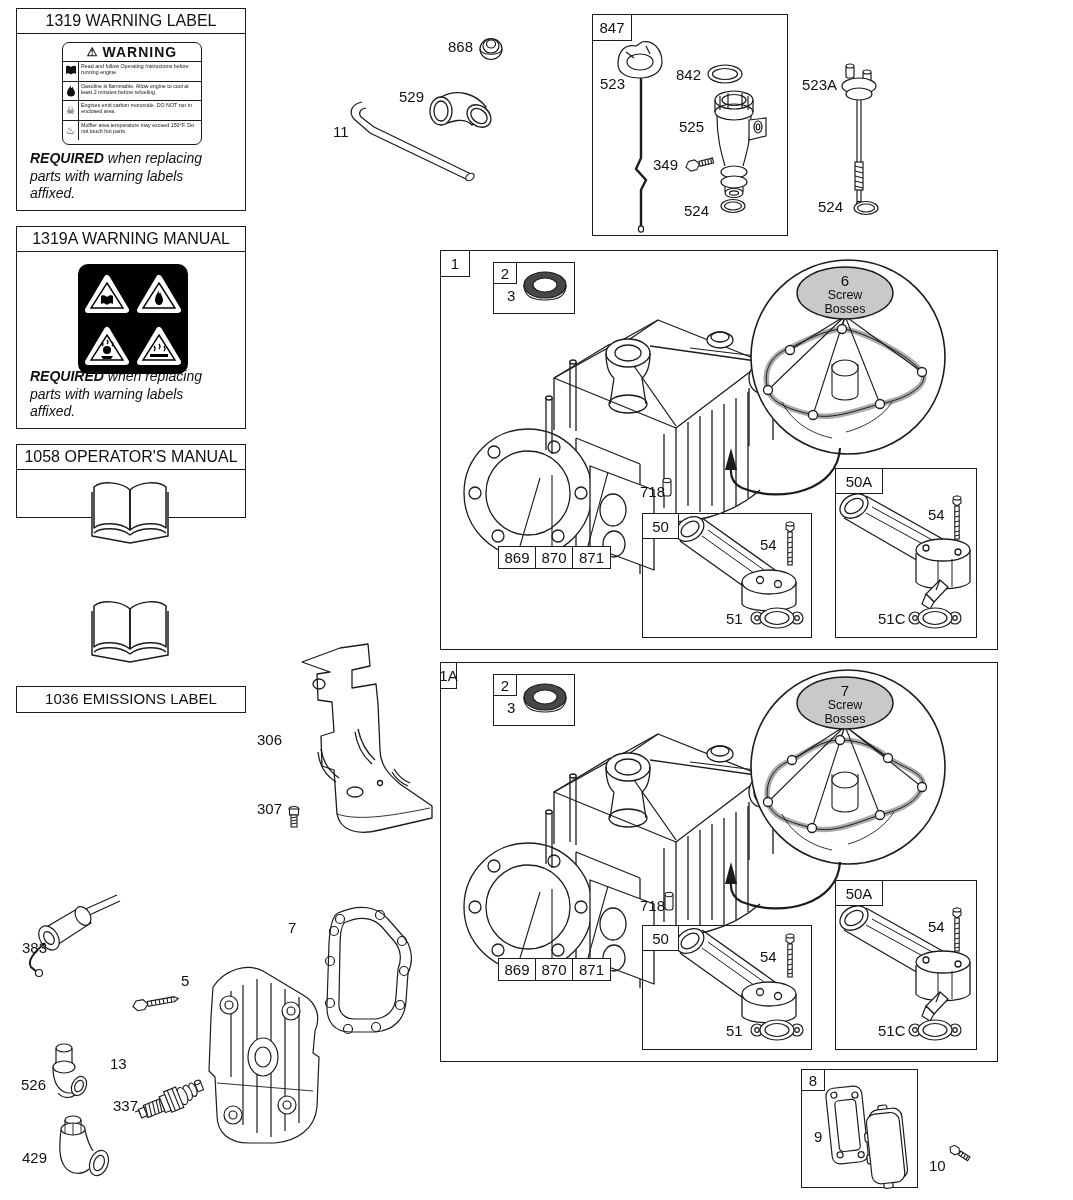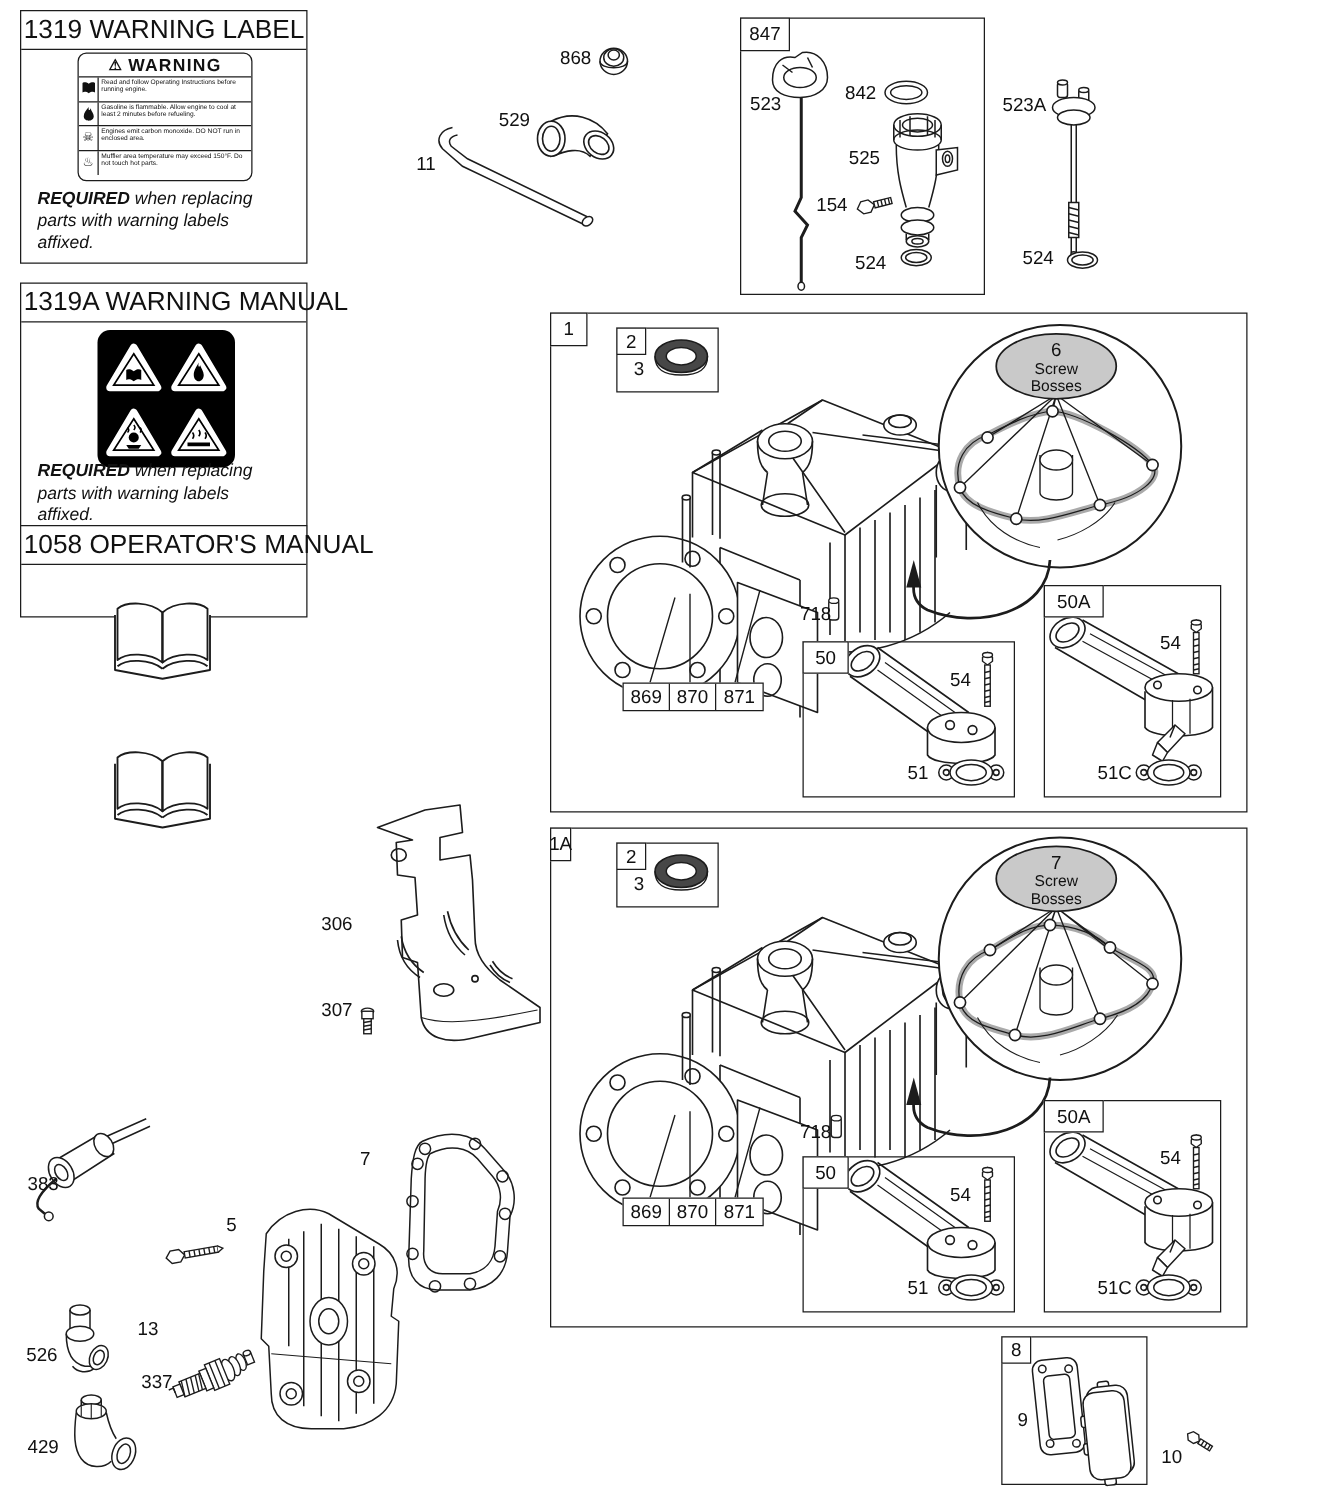--- a/index.html
+++ b/index.html
@@ -1,21 +1,21 @@
 <!DOCTYPE html>
 <html><head>
 <meta charset="utf-8">
 <style>
 *{margin:0;padding:0;box-sizing:border-box}
 body{font-family:"Liberation Sans",sans-serif;background:#fff;color:#111}
 #page{position:relative;width:1073px;height:1200px;background:#fff;overflow:hidden}
 .abs{position:absolute}
 svg.abs{overflow:visible}
 .panel{position:absolute;border:1.6px solid #1c1c1c;background:#fff}
-.panel-h{border-bottom:1.6px solid #1c1c1c;text-align:center;font-size:21px;padding:3px 2px;white-space:nowrap}
+.panel-h{border-bottom:1.6px solid #1c1c1c;text-align:center;font-size:16px;padding:3px 2px;white-space:nowrap}
 .pl{position:absolute;font-size:15px;white-space:nowrap}
 .cbox{position:absolute;border:1.5px solid #1c1c1c;background:#fff;display:flex;align-items:center;justify-content:center;font-size:15px}
 .obox{position:absolute;border:1.6px solid #1c1c1c;background:transparent}
 .tbl{position:absolute;display:flex;border:1.5px solid #1c1c1c;background:#fff}
 .tbl div{width:37px;text-align:center;font-size:15px;padding:2px 0;border-right:1.5px solid #1c1c1c}
 .tbl div:last-child{border-right:none}
 .req{position:absolute;font-style:italic;font-size:14px;line-height:1.25;width:200px}
 .req b{font-style:italic}
 .sticker{position:absolute;border:1.6px solid #1c1c1c;border-radius:7px;background:#fff;overflow:hidden}
 .sticker-head{display:flex;align-items:center;justify-content:center;gap:4px;font-weight:bold;font-size:14px;border-bottom:1.4px solid #1c1c1c;padding:1px 0;letter-spacing:1px}
@@ -199,31 +199,34 @@
     <g fill="#000">
           <rect x="72" y="90" width="18" height="3"></rect>
           <path d="M76,82 q2,2.5 0,5 M81,80 q2,2.5 0,5 M86,82 q2,2.5 0,5" stroke="#000" fill="none" stroke-width="1.3"></path>
         </g>
   </svg>
 </div>
 <div class="req" style="left:30px;top:368px">
   <b>REQUIRED</b><span> when replacing parts with warning labels affixed.</span>
 </div>
 
-<div class="panel" style="left:16px;top:420px;width:230px;height:74px">
+<div class="panel" style="left:16px;top:444px;width:230px;height:74px">
   <div class="panel-h">1058 OPERATOR'S MANUAL</div>
 </div>
 <svg class="abs" style="left:88px;top:478px" width="88" height="66">
       <use href="#sym-book"></use>
     </svg>
 
 <svg class="abs" style="left:88px;top:597px" width="88" height="66">
       <use href="#sym-book"></use>
     </svg>
 
+<div class="panel" style="left:16px;top:686px;width:230px;height:27px">
+  <div style="text-align:center;font-size:15px;padding:3px 0">1036 EMISSIONS LABEL</div>
+</div>
 
 
 <svg class="abs" style="left:320px;top:25px" width="225" height="180">
   <g transform="translate(158,10)" stroke="#1c1c1c" fill="#fff" stroke-width="1.2">
     <ellipse cx="13" cy="14" rx="11" ry="10.5"></ellipse>
         <ellipse cx="13" cy="11" rx="8" ry="7" fill="none"></ellipse>
         <ellipse cx="13" cy="9" rx="4.5" ry="4" fill="none"></ellipse>
         <path d="M2,14 C2,21 24,21 24,14" fill="none"></path>
   </g>
   <g transform="translate(108,56)" stroke="#1c1c1c" fill="#fff" stroke-width="1.3">
@@ -281,21 +284,21 @@
     <path d="M19,5.5 L19,10.5 M22,5.5 L22,10.5 M25,5.5 L25,10.5 M28,5.5 L28,10.5" fill="none"></path>
   </g>
   <g stroke="#1c1c1c" fill="#fff" stroke-width="1.2">
     <ellipse cx="141" cy="192" rx="12" ry="6.5"></ellipse>
         <ellipse cx="141" cy="192" rx="8.5" ry="4" fill="none"></ellipse>
   </g>
 </svg>
 <span class="pl" style="left:600px;top:75px">523</span>
 <span class="pl" style="left:676px;top:66px">842</span>
 <span class="pl" style="left:679px;top:118px">525</span>
-<span class="pl" style="left:653px;top:156px">154</span>
+<span class="pl" style="left:653px;top:156px">349</span>
 <span class="pl" style="left:684px;top:202px">524</span>
 
 
 <svg class="abs" style="left:840px;top:62px" width="56" height="160">
   <g stroke="#1c1c1c" fill="#fff" stroke-width="1.2">
     <rect x="6" y="4" width="8" height="12" rx="2"></rect>
         <ellipse cx="10" cy="4" rx="4" ry="2"></ellipse>
     <rect x="23" y="10" width="8" height="12" rx="2"></rect>
         <ellipse cx="27" cy="10" rx="4" ry="2"></ellipse>
     <ellipse cx="19" cy="24" rx="17" ry="8"></ellipse>

